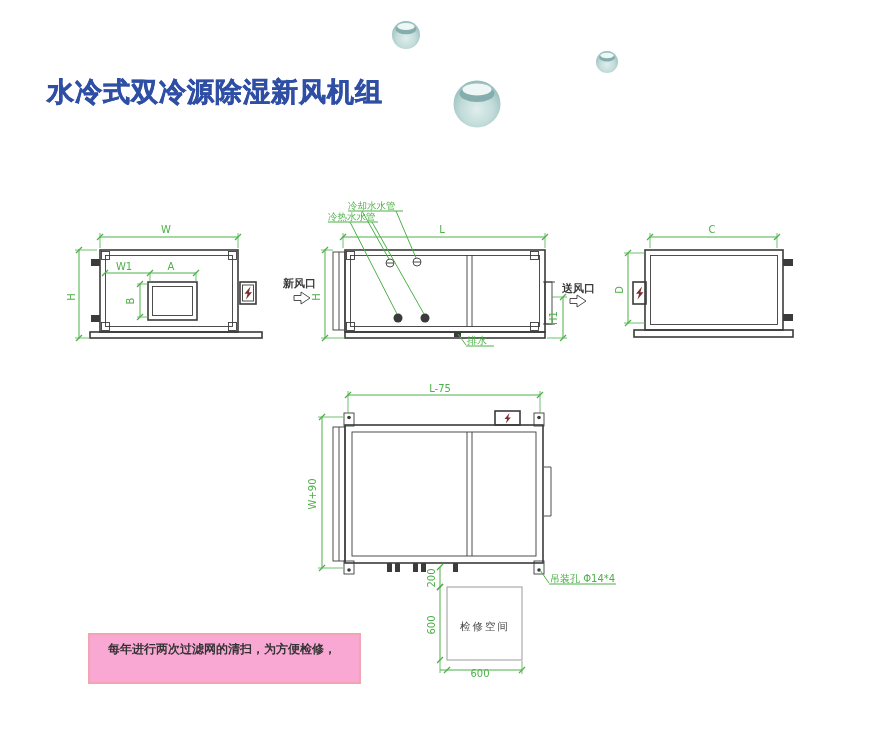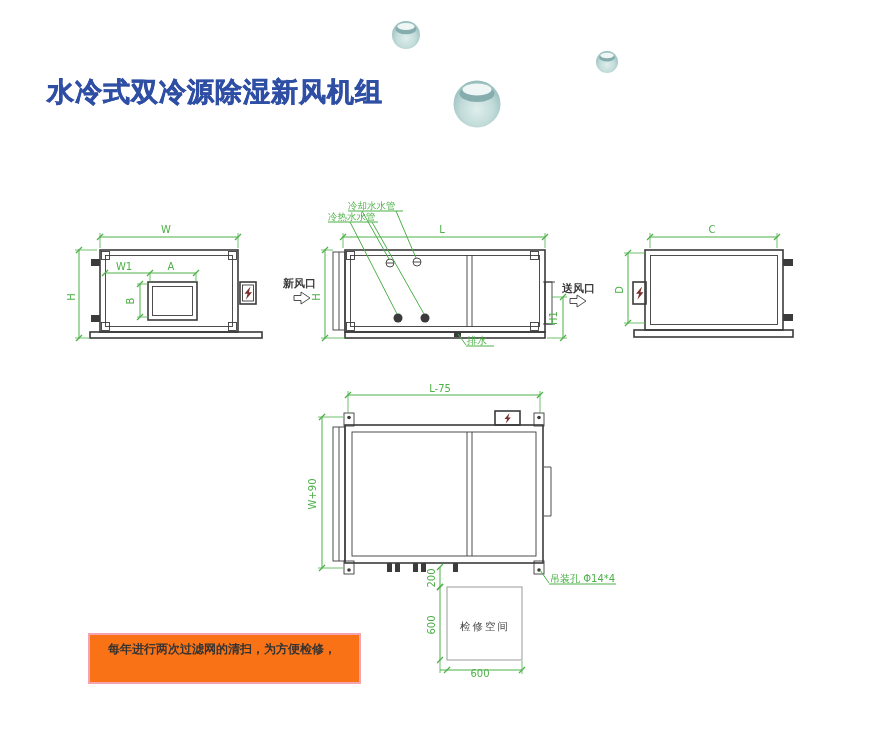--- a/index.html
+++ b/index.html
@@ -8,21 +8,21 @@
     font-family:"DejaVu Sans","Liberation Sans",sans-serif;
   }
   .page-title{
     position:absolute;left:47px;top:74px;
     font-size:27px;font-weight:900;color:#2f4fa5;letter-spacing:1px;
     -webkit-text-stroke:0.6px #2f4fa5;
     white-space:nowrap;
   }
   .note-box{
     position:absolute;left:88px;top:633px;width:243px;height:42px;
-    border:2px solid #f4a3b0;background:#f97316;
+    border:2px solid #f4a3b0;background:#f9a8d4;
     padding:5px 8px 0 18px;box-sizing:content-box;
   }
   .note-box .line{
     font-size:12px;color:#333333;line-height:18px;font-weight:600;white-space:nowrap;
   }
   svg{position:absolute;left:0;top:0;}
   svg text{font-family:"DejaVu Sans","Liberation Sans",sans-serif;}
   .dk{stroke:#3b3b3b;fill:none;stroke-width:1.6;}
   .dkin{stroke:#3b3b3b;fill:none;stroke-width:0.9;}
   .dkfill{fill:#3b3b3b;stroke:none;}

